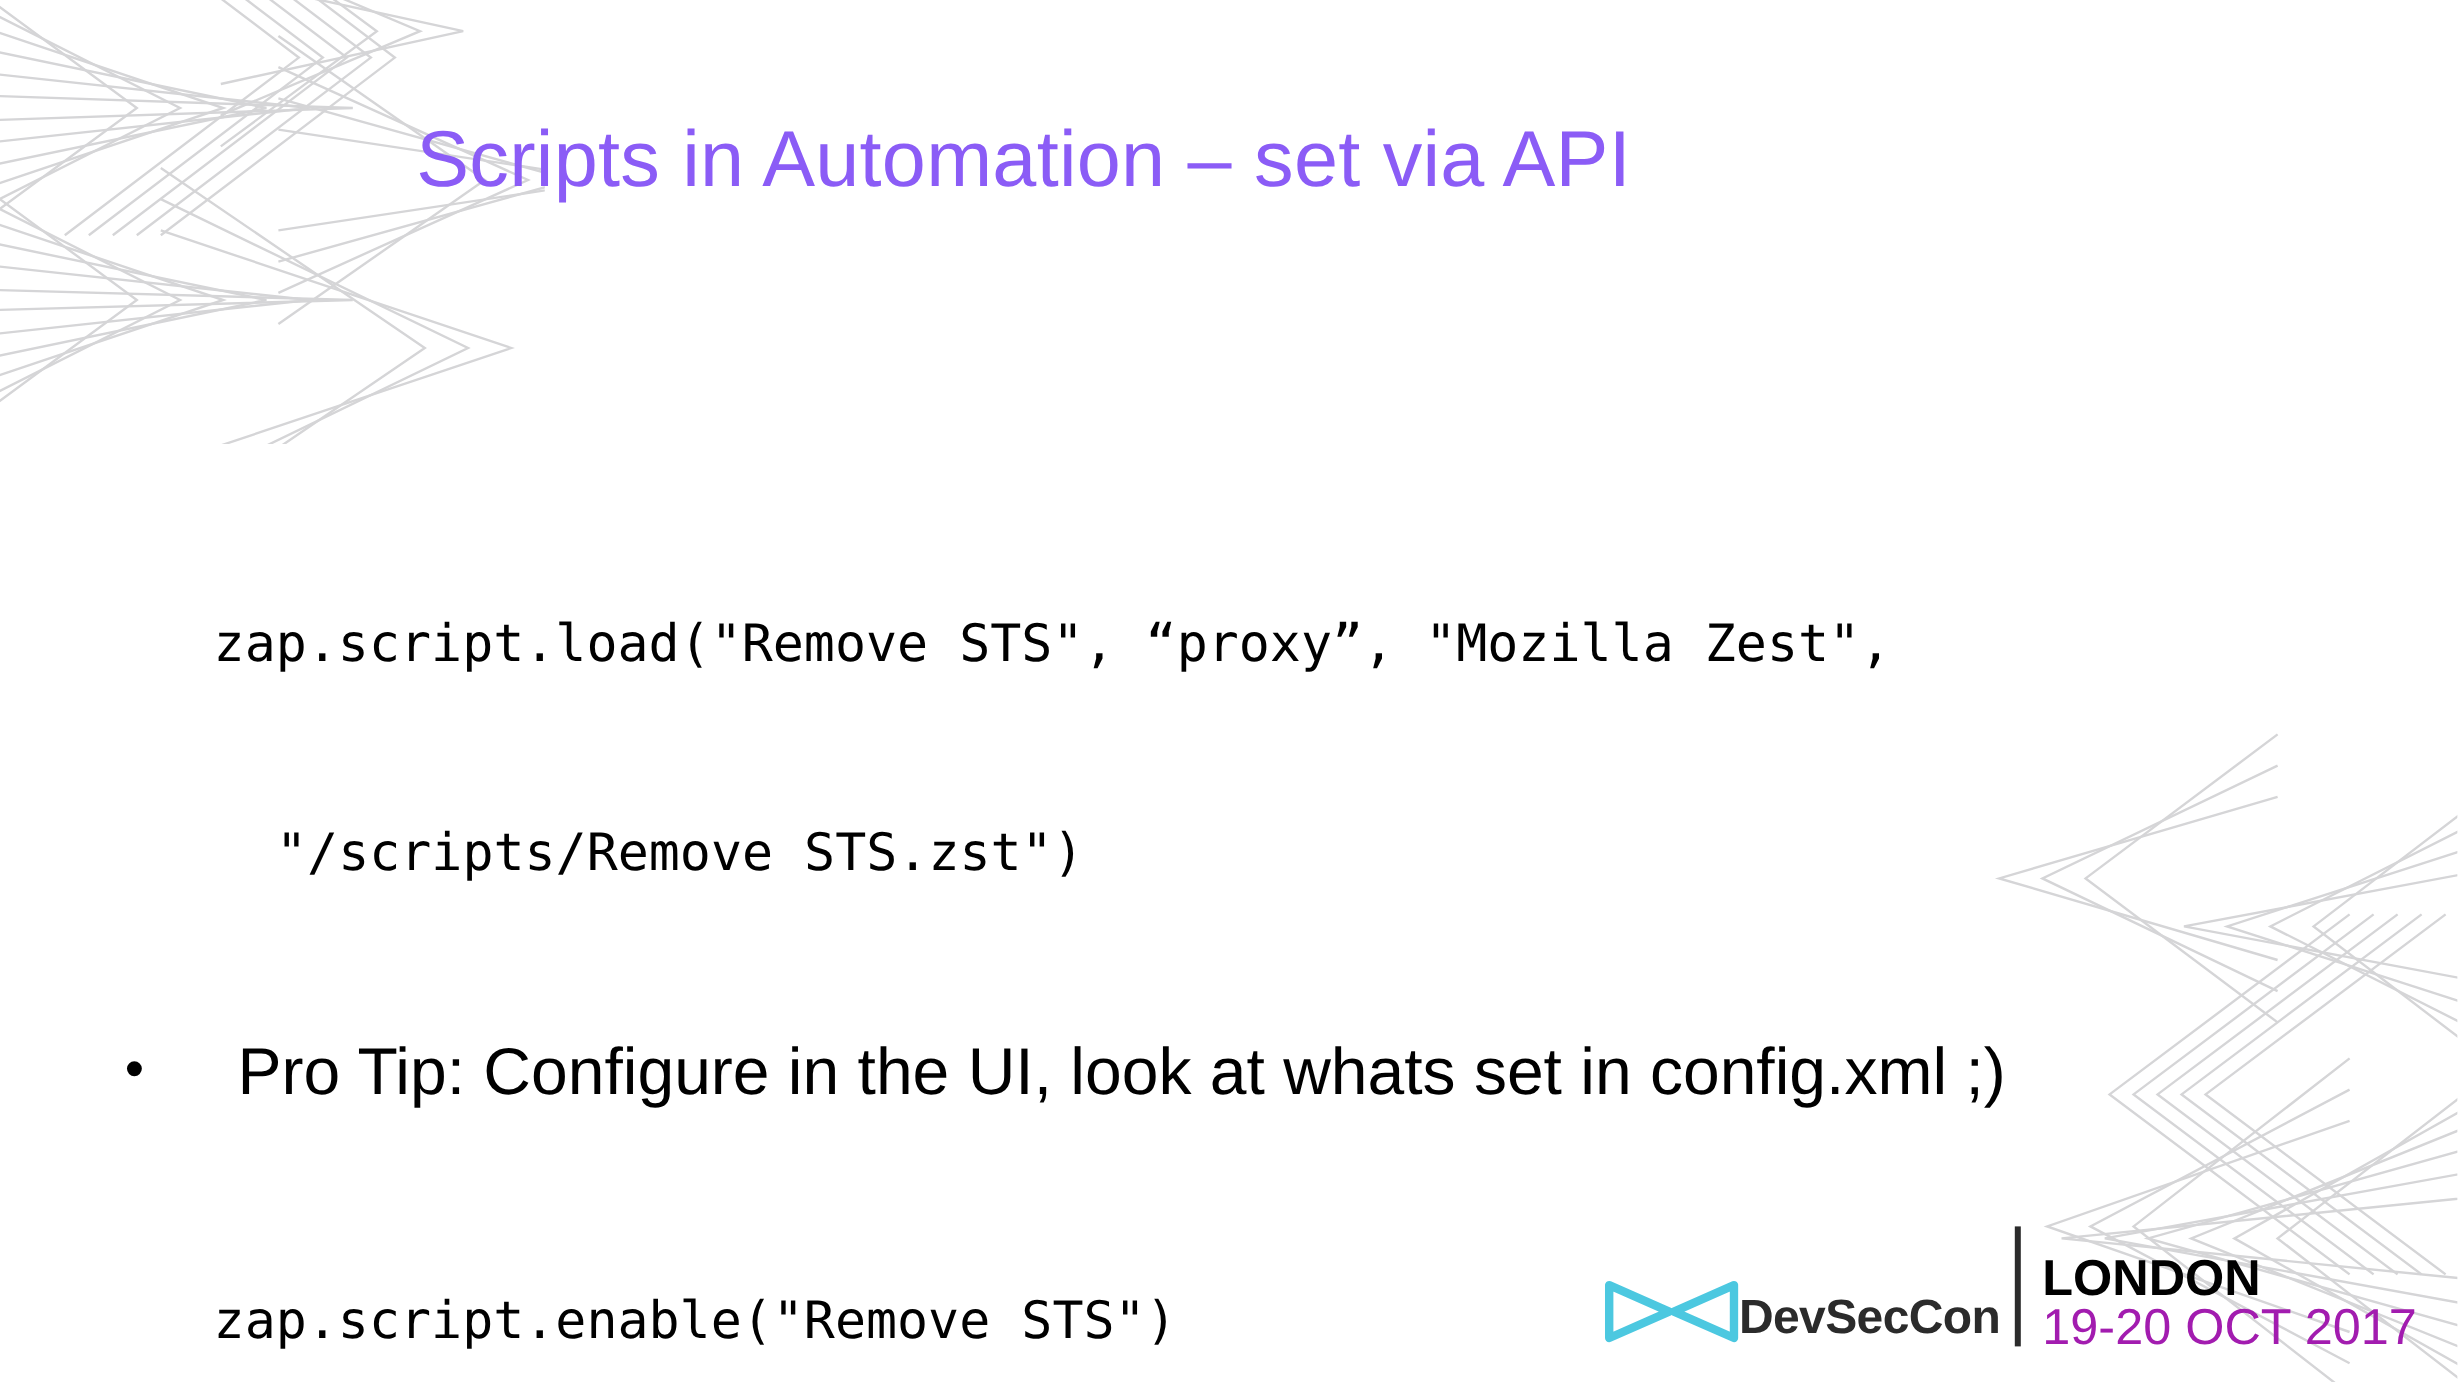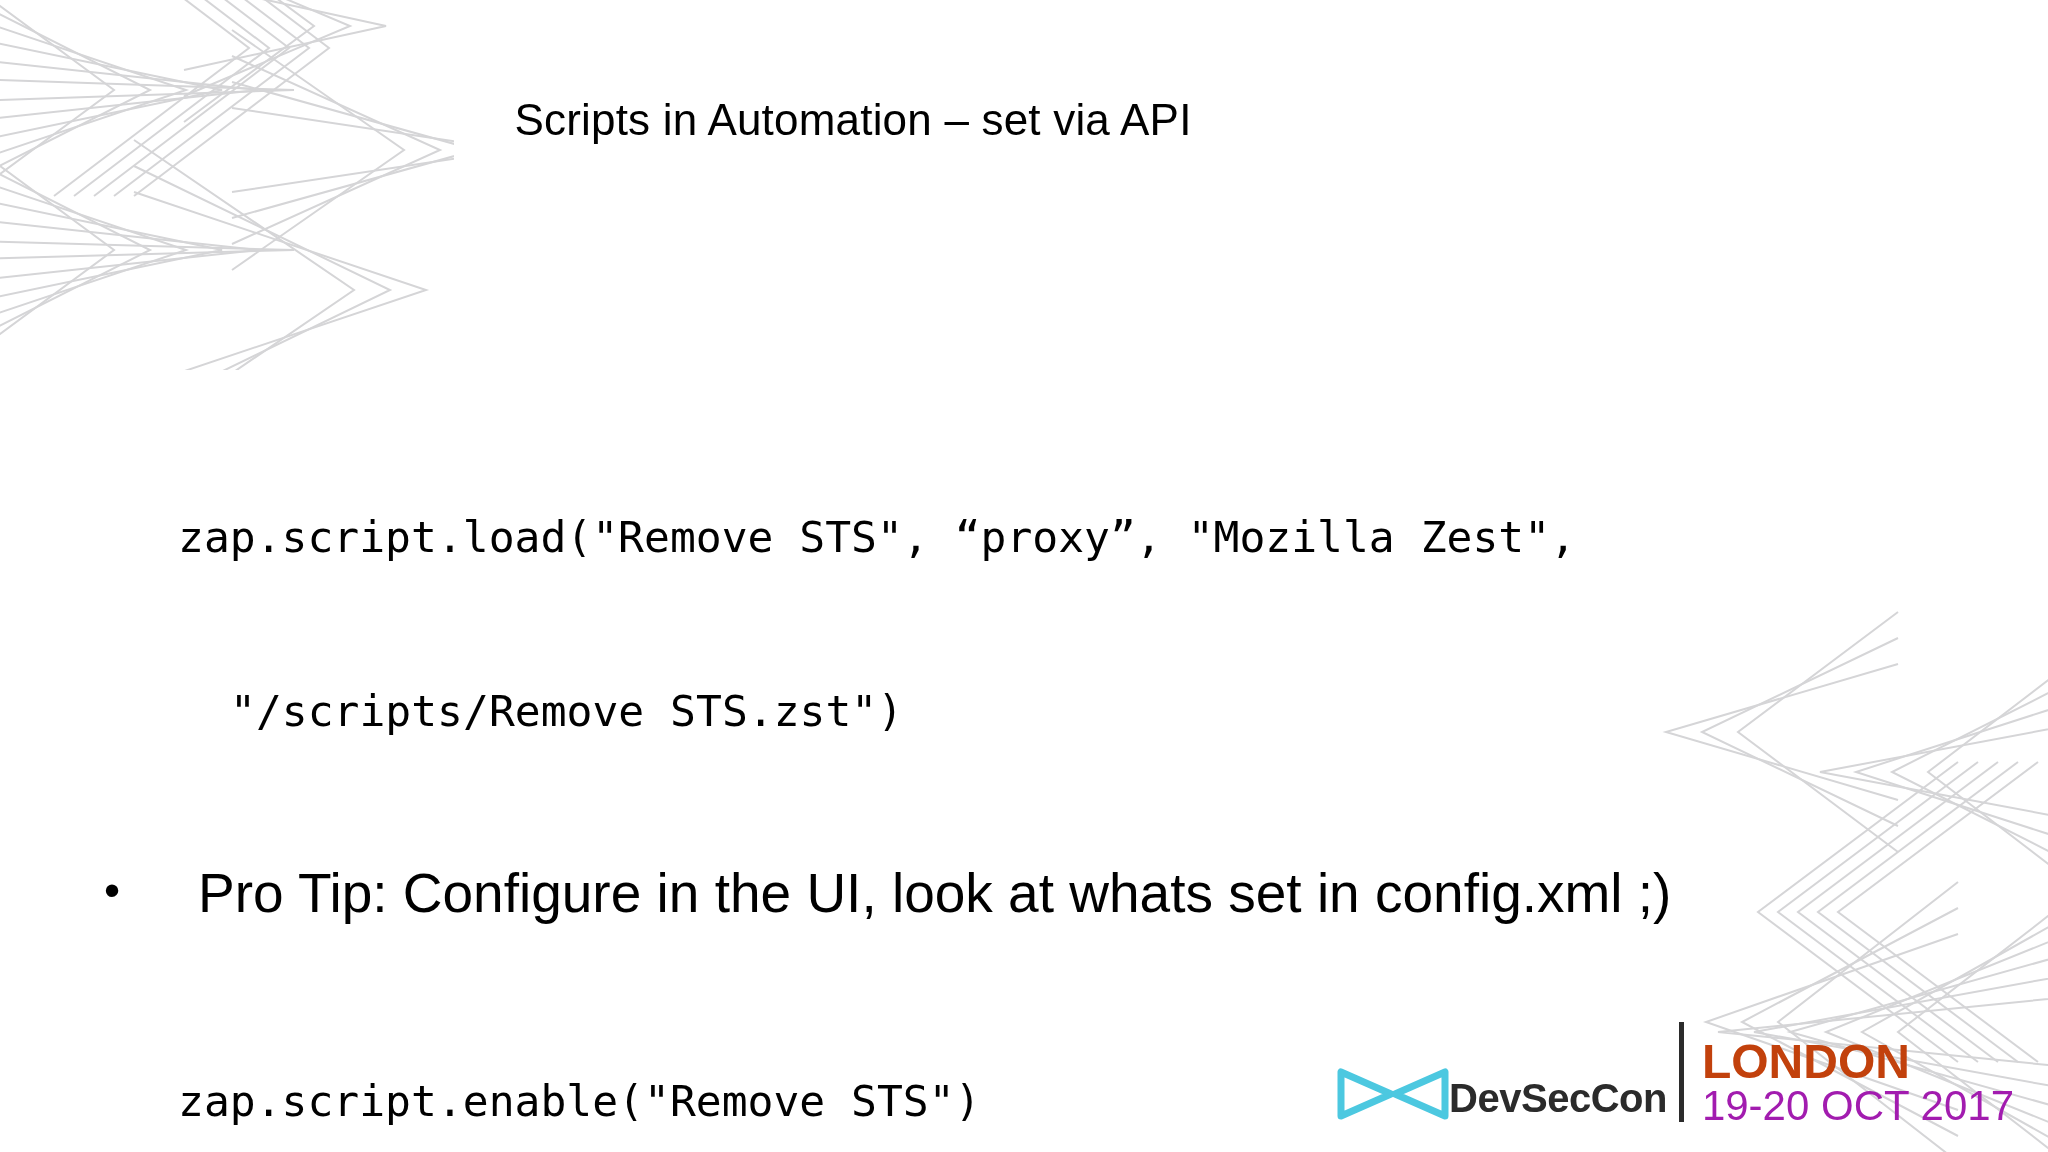--- a/index.html
+++ b/index.html
@@ -37,23 +37,23 @@
     height: 560px;
   }
 
   
   #title {
     position: absolute;
     top: 96px;
     left: 0;
     width: 1706px;
     text-align: center;
-    font-size: 44px;
+    font-size: 66px;
     line-height: 1.1;
-    color: #000000;
+    color: #8b5cf6;
     font-weight: 400;
     letter-spacing: 0.2px;
     white-space: pre;
   }
 
   
   #code-block {
     position: absolute;
     top: 392px;
     left: 178px;
@@ -137,23 +137,23 @@
     background: #2b2b2b;
     margin: 0 18px 4px 0;
   }
   #logo-right {
     display: flex;
     flex-direction: column;
     justify-content: flex-end;
     line-height: 0.98;
   }
   #logo-city {
-    font-size: 48px;
+    font-size: 42px;
     font-weight: bold;
-    color: #c2410c;
+    color: #000000;
     letter-spacing: 0px;
   }
   #logo-dates {
     font-size: 42px;
     font-weight: normal;
     color: #a21caf;
     letter-spacing: 0px;
   }
 </style>
 </head>

